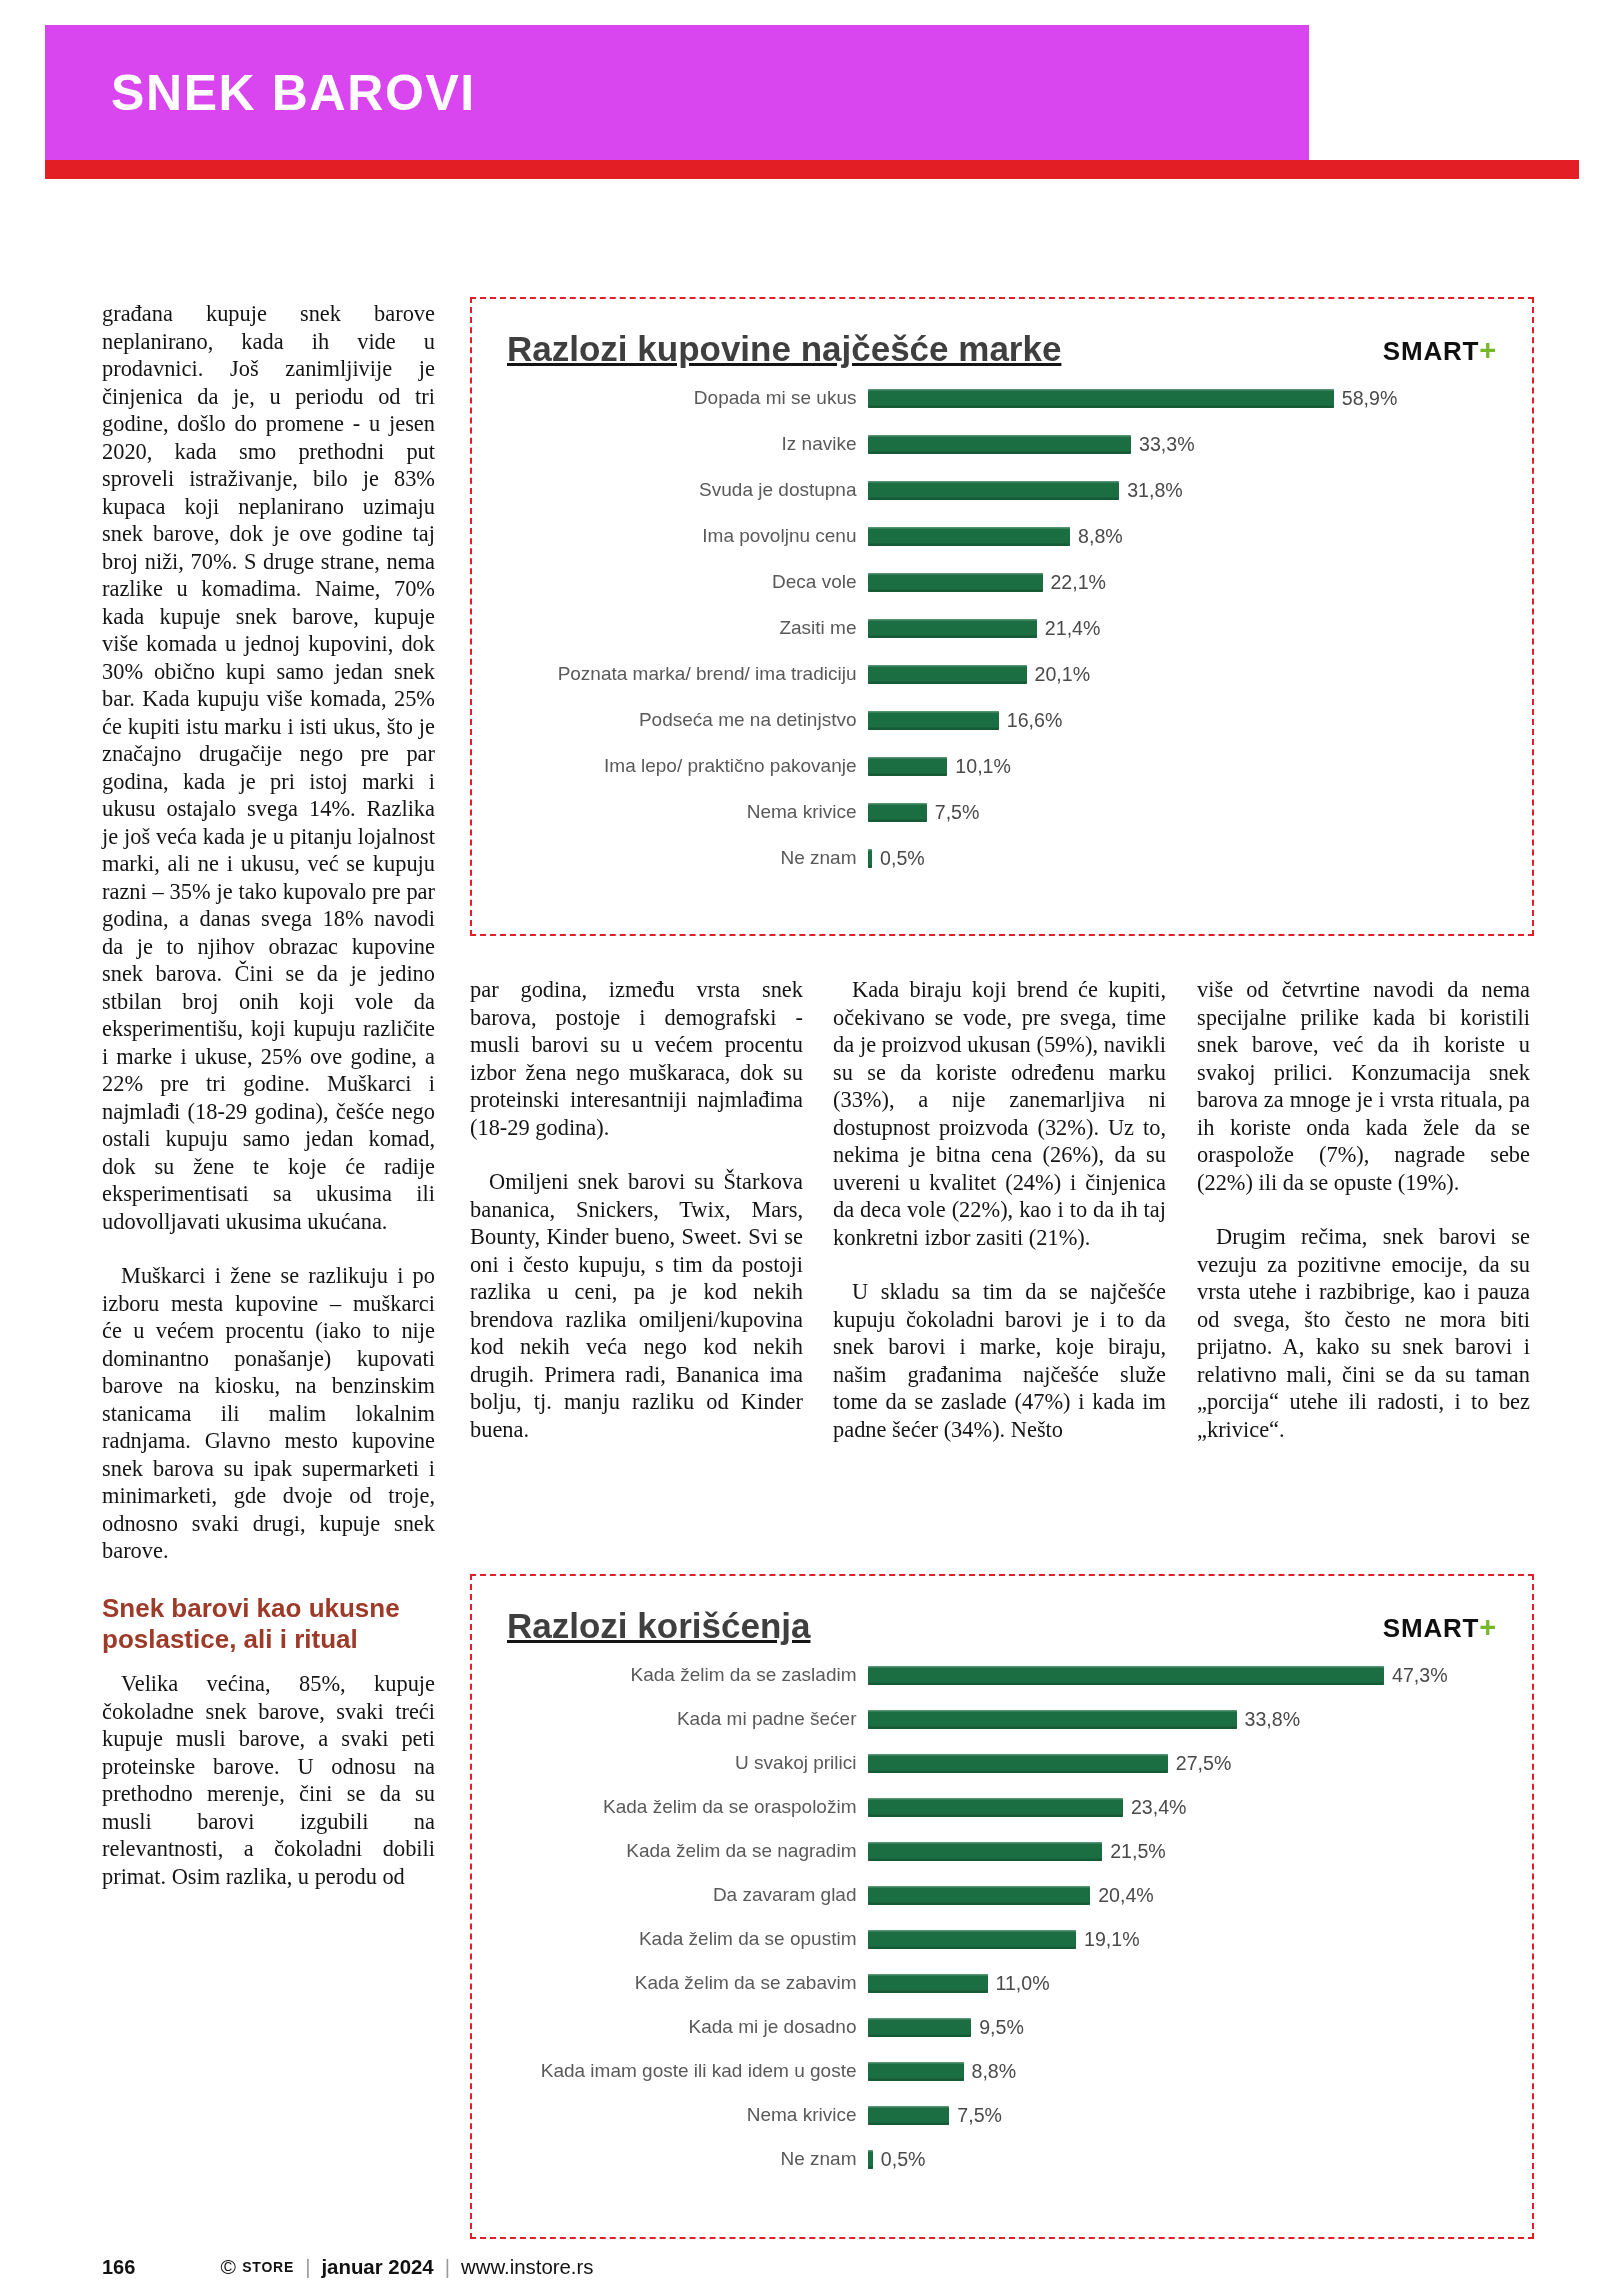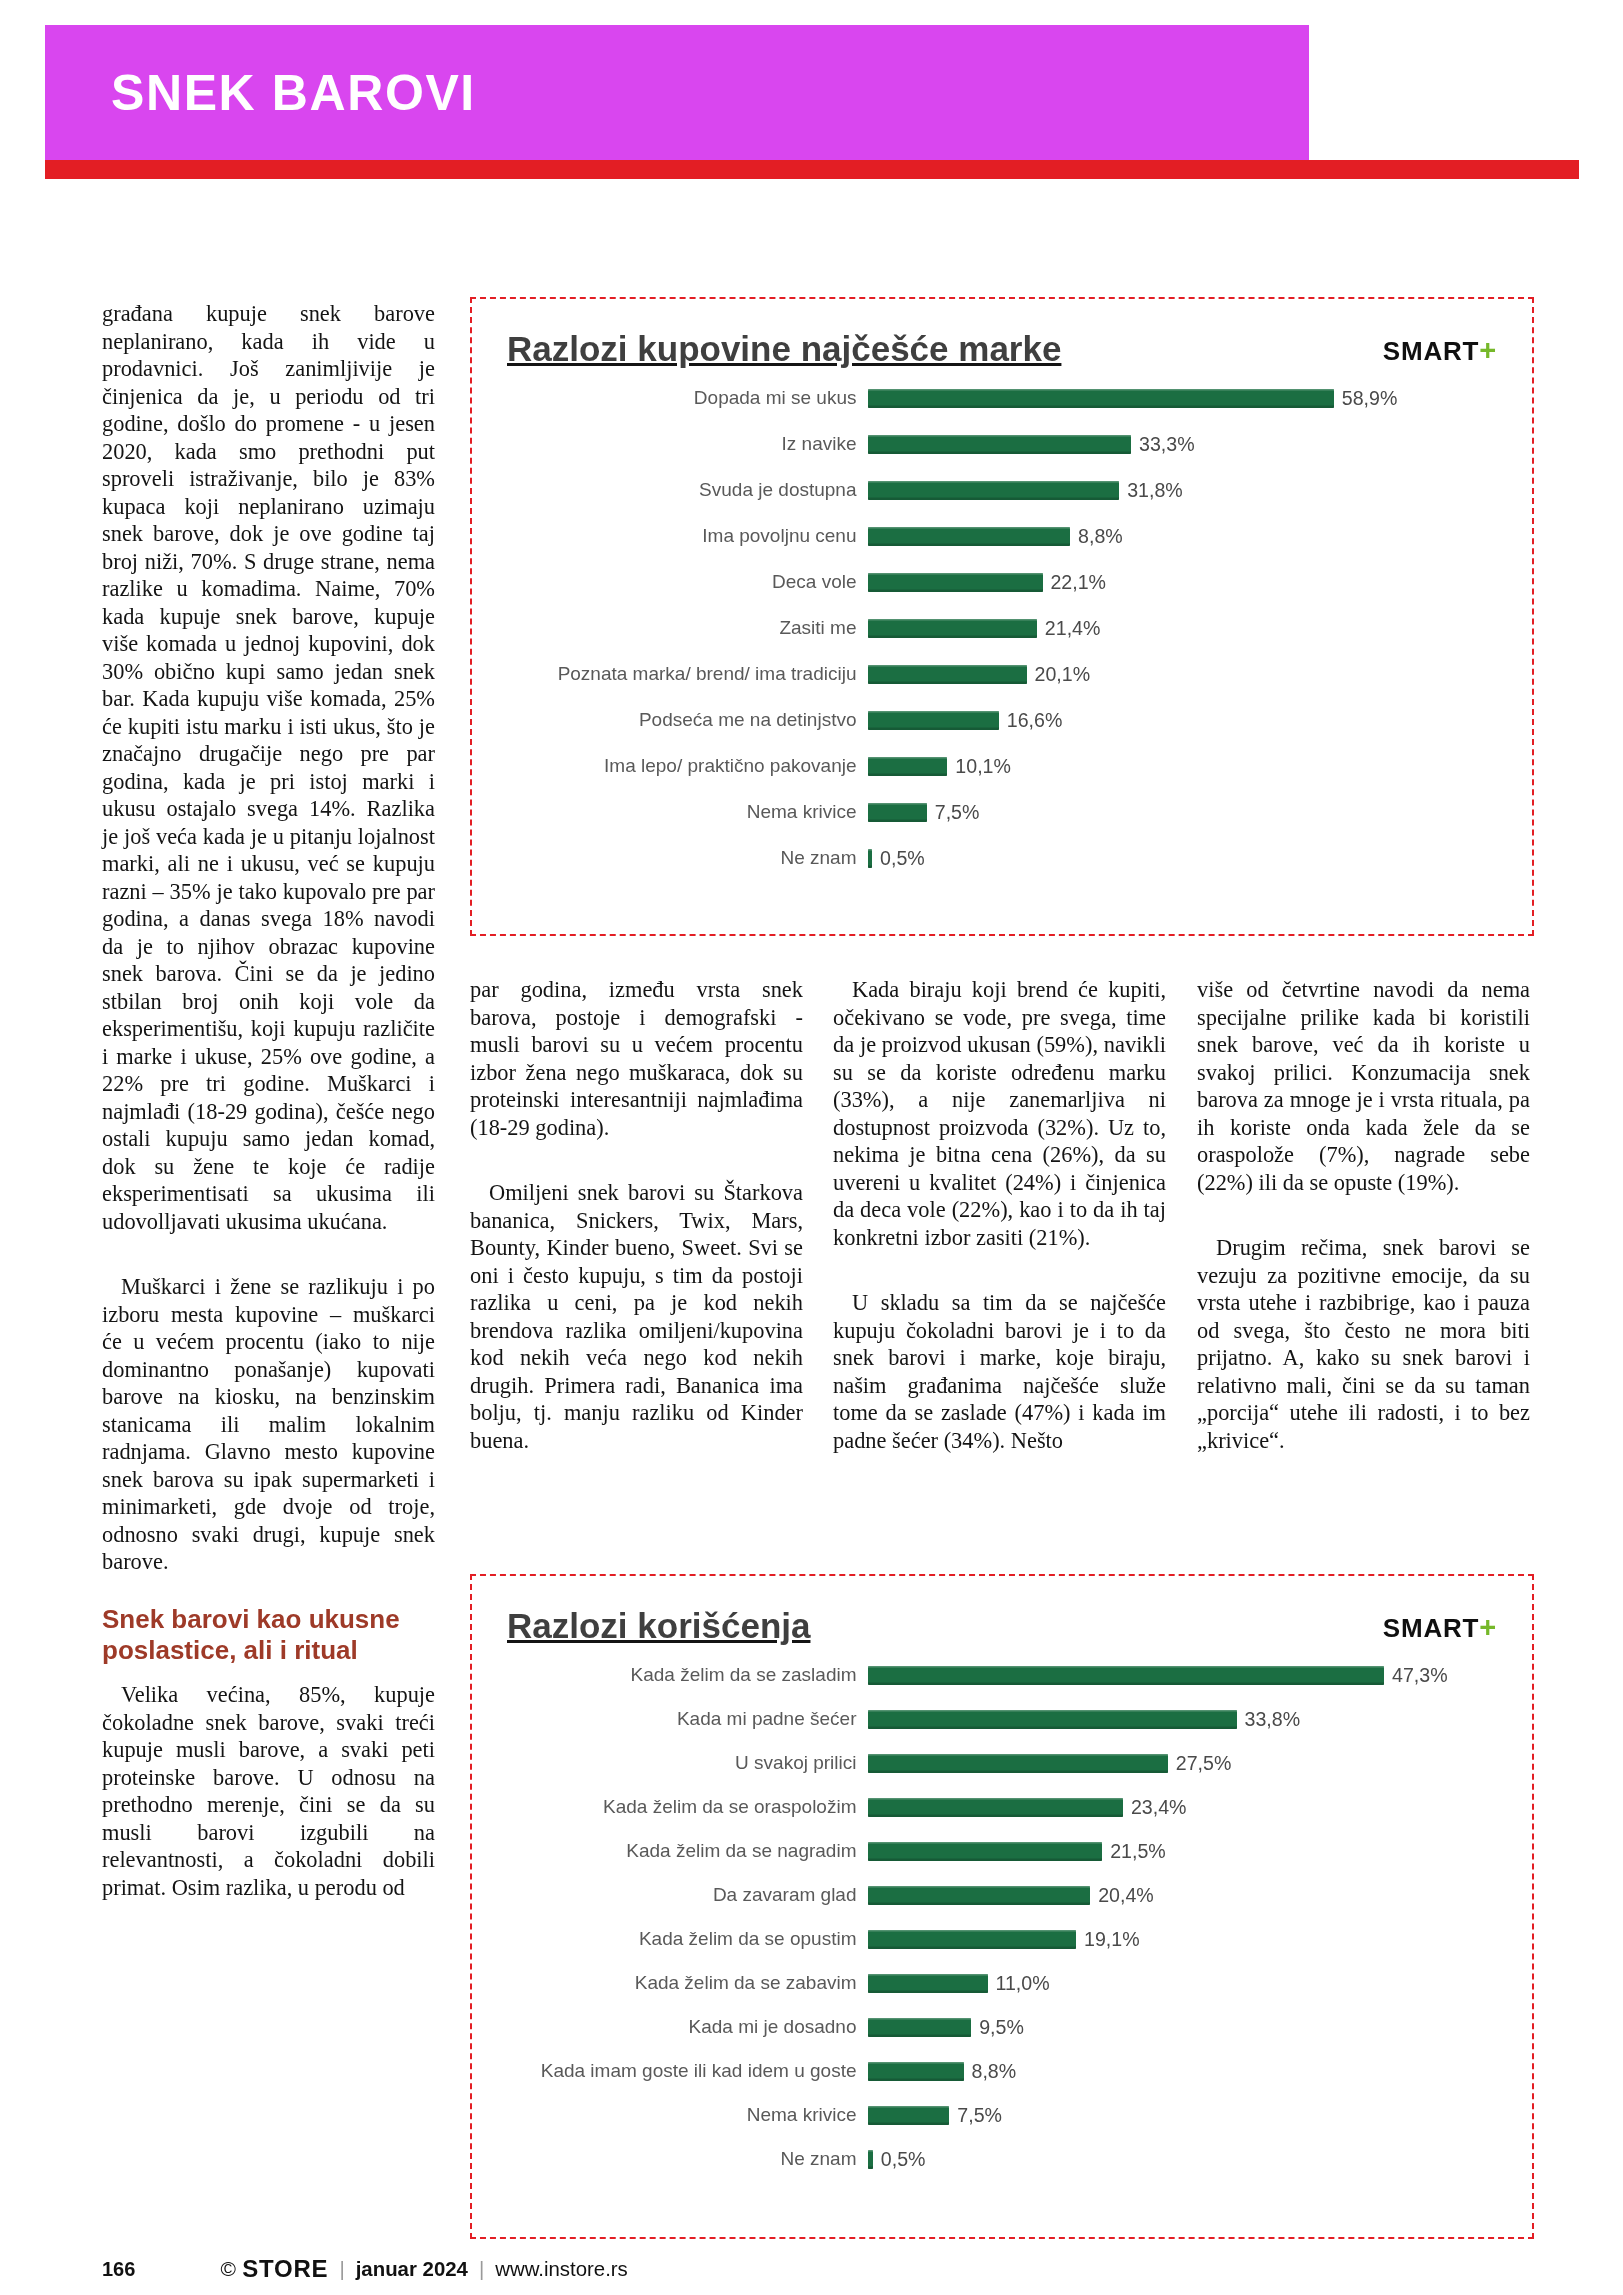--- a/index.html
+++ b/index.html
@@ -8,21 +8,21 @@
     font-family:"Liberation Serif", serif;color:#141414;overflow:hidden;
   }
   
   .banner{position:absolute;left:45px;top:25px;width:1264px;height:135px;background:#d946ef;display:flex;align-items:center;}
   .banner-title{margin:0 0 0 66px;font-family:"Liberation Sans",sans-serif;font-weight:bold;font-size:50px;letter-spacing:1.6px;color:#ffffff;}
   .banner-red{position:absolute;left:45px;top:160px;width:1534px;height:19px;background:#e31e24;}
 
   
   .col{position:absolute;width:333px;font-size:22.4px;line-height:27.5px;text-align:justify;color:#141414;}
   .col p{margin:0;}
-  .col p.gap{margin-top:38px;}
+  .col p.gap{margin-top:27px;}
   .col p.indent{text-indent:19px;}
   .subhead{
     margin:28px 0 15.7px 0;font-family:"Liberation Sans",sans-serif;font-weight:bold;
     font-size:26px;line-height:31px;color:#9e3a28;text-align:left;
   }
   .col1{left:102px;top:300px;}
   .col2{left:470px;top:976px;}
   .col3{left:833px;top:976px;}
   .col4{left:1197px;top:976px;}
 
@@ -43,21 +43,21 @@
   .chart-row{display:flex;align-items:center;}
   .chart-label{width:357px;text-align:right;padding-right:11px;font-size:19px;color:#595959;flex:none;line-height:20.4px;}
   .chart-track{flex:1;display:flex;align-items:center;}
   .chart-bar{height:19.6px;min-width:4.7px;border-radius:0.8px;box-shadow:inset 0 1.6px 0 rgba(255,255,255,0.25), inset 0 -2.4px 0 rgba(0,0,0,0.18);}
   .chart-value{margin-left:7.9px;font-size:19.6px;color:#4a4a4a;white-space:nowrap;}
 
   
   .footer{position:absolute;left:102px;top:2255px;display:flex;align-items:center;font-family:"Liberation Sans",sans-serif;font-size:20.4px;color:#111;}
   .pageno{font-weight:bold;font-size:20px;margin-right:85px;}
   .copy-icon{font-size:21px;margin-right:6.3px;}
-  .brand{font-weight:bold;letter-spacing:0.8px;font-size:24px;}
+  .brand{font-weight:bold;letter-spacing:0.8px;font-size:14px;}
   .sep{color:#9a9a9a;margin:0 11px;font-weight:300;}
   .issue{font-weight:bold;}
   .site{font-weight:normal;}
 </style>
 </head>
 <body>
 
 <div class="page">
 
   <header class="banner">

